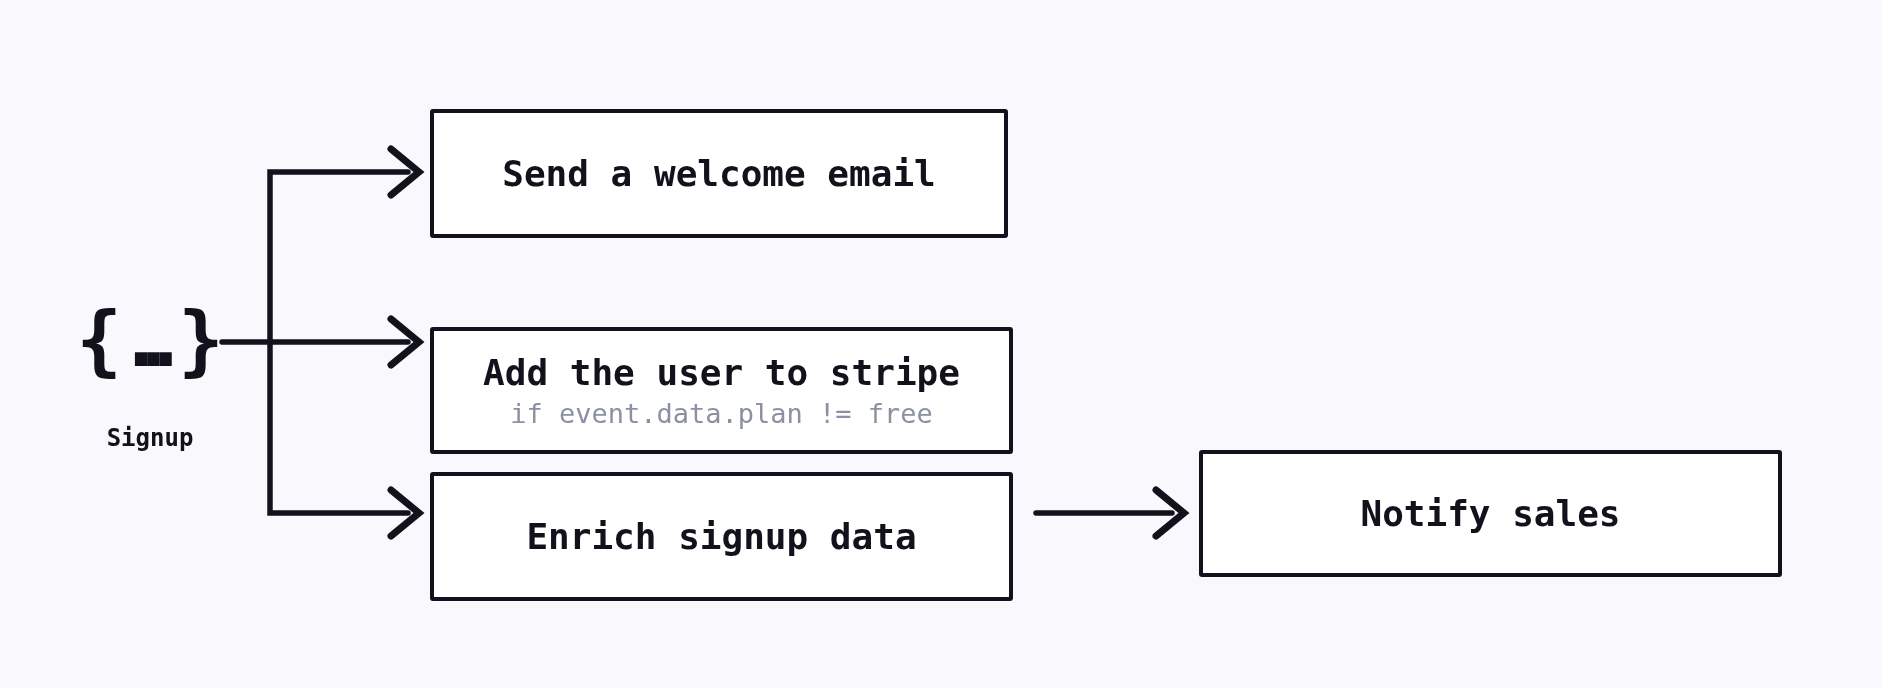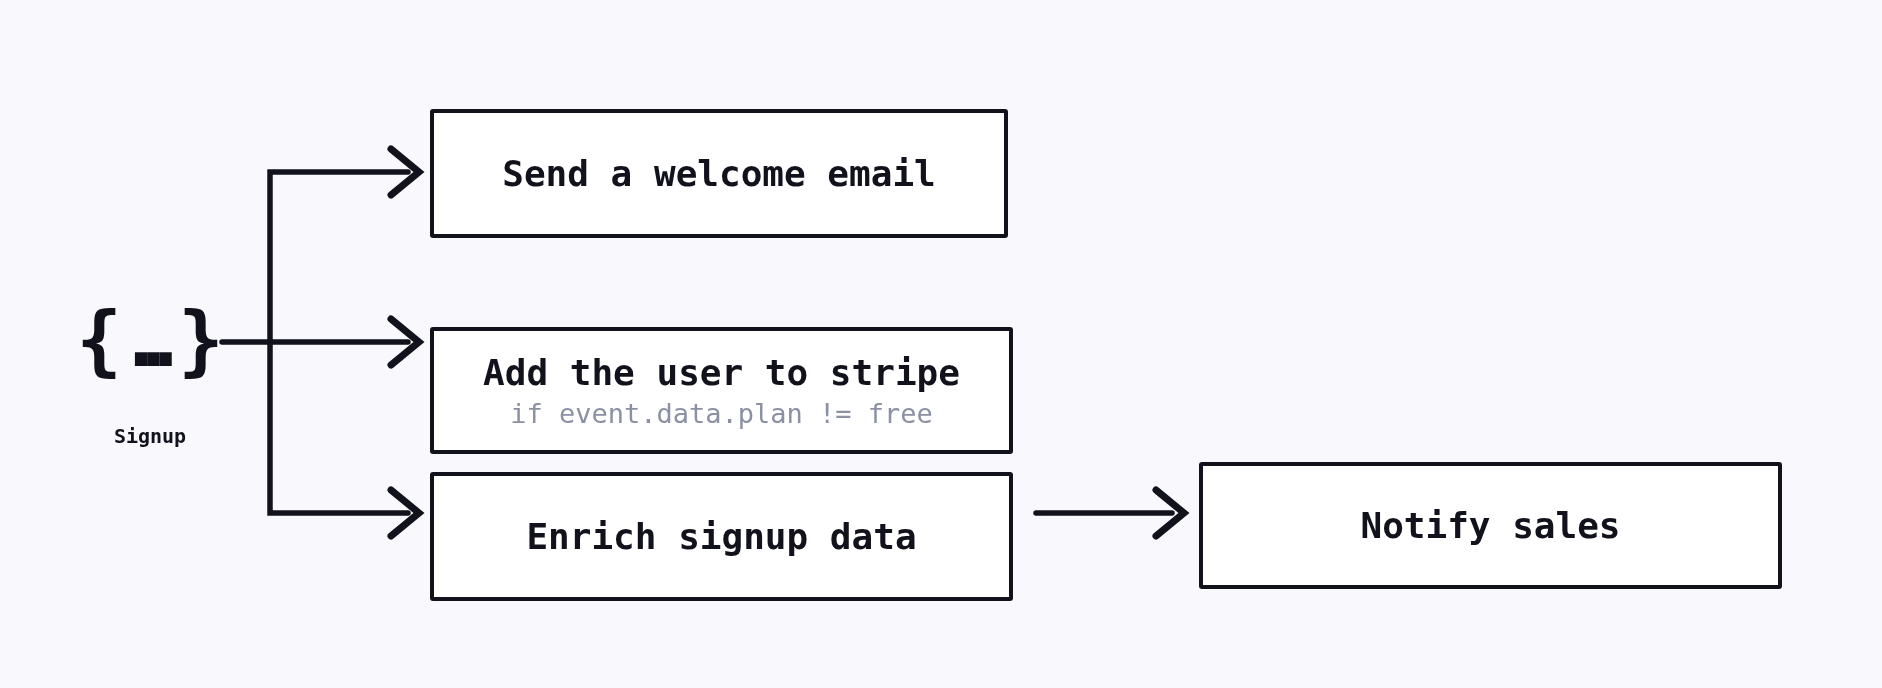--- a/index.html
+++ b/index.html
@@ -46,21 +46,21 @@
     letter-spacing:-0.44em;
     margin-left:-0.05em;
     margin-right:0.30em; 
     display:inline-block;
   }
   .trigger-label{
     position:absolute;
     left:50px;top:424px;width:200px;
     text-align:center;
     color:var(--ink);
-    font-size:20px;font-weight:700;
+    font-size:24px;font-weight:700;
   }
   .node{
     position:absolute;
     background:var(--card-bg);
     border:4px solid var(--ink);
     border-radius:3px;
     display:flex;flex-direction:column;
     align-items:center;justify-content:center;
     gap:4px;
     text-align:center;
@@ -73,21 +73,21 @@
   }
   .node-condition{
     color:var(--muted);
     font-size:27px;font-weight:400;
     line-height:1.15;
     white-space:nowrap;
   }
   .node-welcome{left:430px;top:109px;width:578px;height:129px;}
   .node-stripe {left:430px;top:279px;width:583px;height:127px;margin-top:48px;}
   .node-enrich {left:430px;top:472px;width:583px;height:129px;}
-  .node-notify {left:1199px;top:462px;width:583px;height:127px;}
+  .node-notify {left:1199px;top:450px;width:583px;height:127px;}
 </style>
 </head>
 <body>
 
 <div class="canvas">
 
   <svg class="arrows" viewBox="0 0 1882 688" aria-hidden="true">
     <path class="shaft" d="M 408 172 L 270 172 L 270 513 L 408 513"></path>
     <path class="shaft" d="M 222 342 L 408 342"></path>
     <path class="shaft" d="M 1036 513 L 1172 513"></path>

